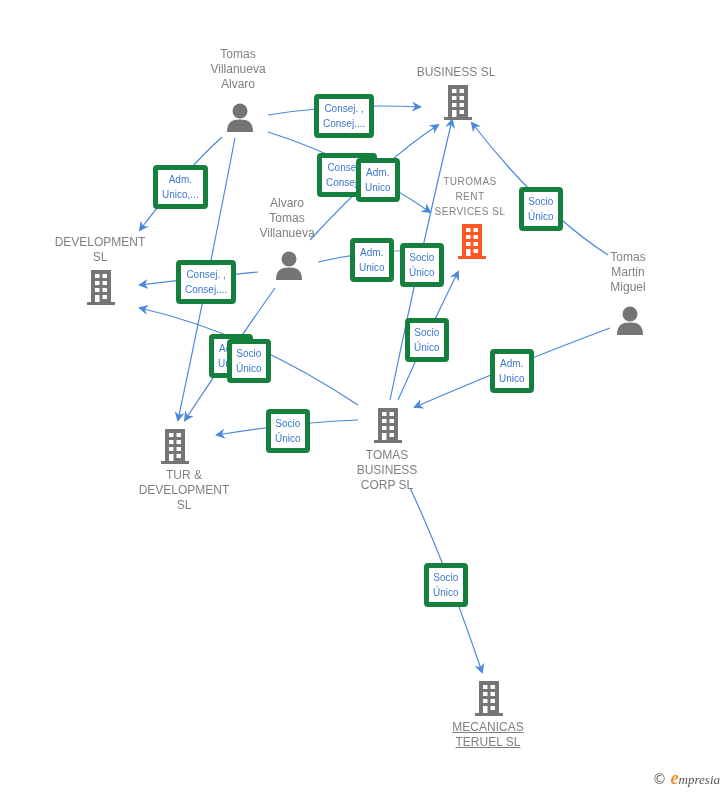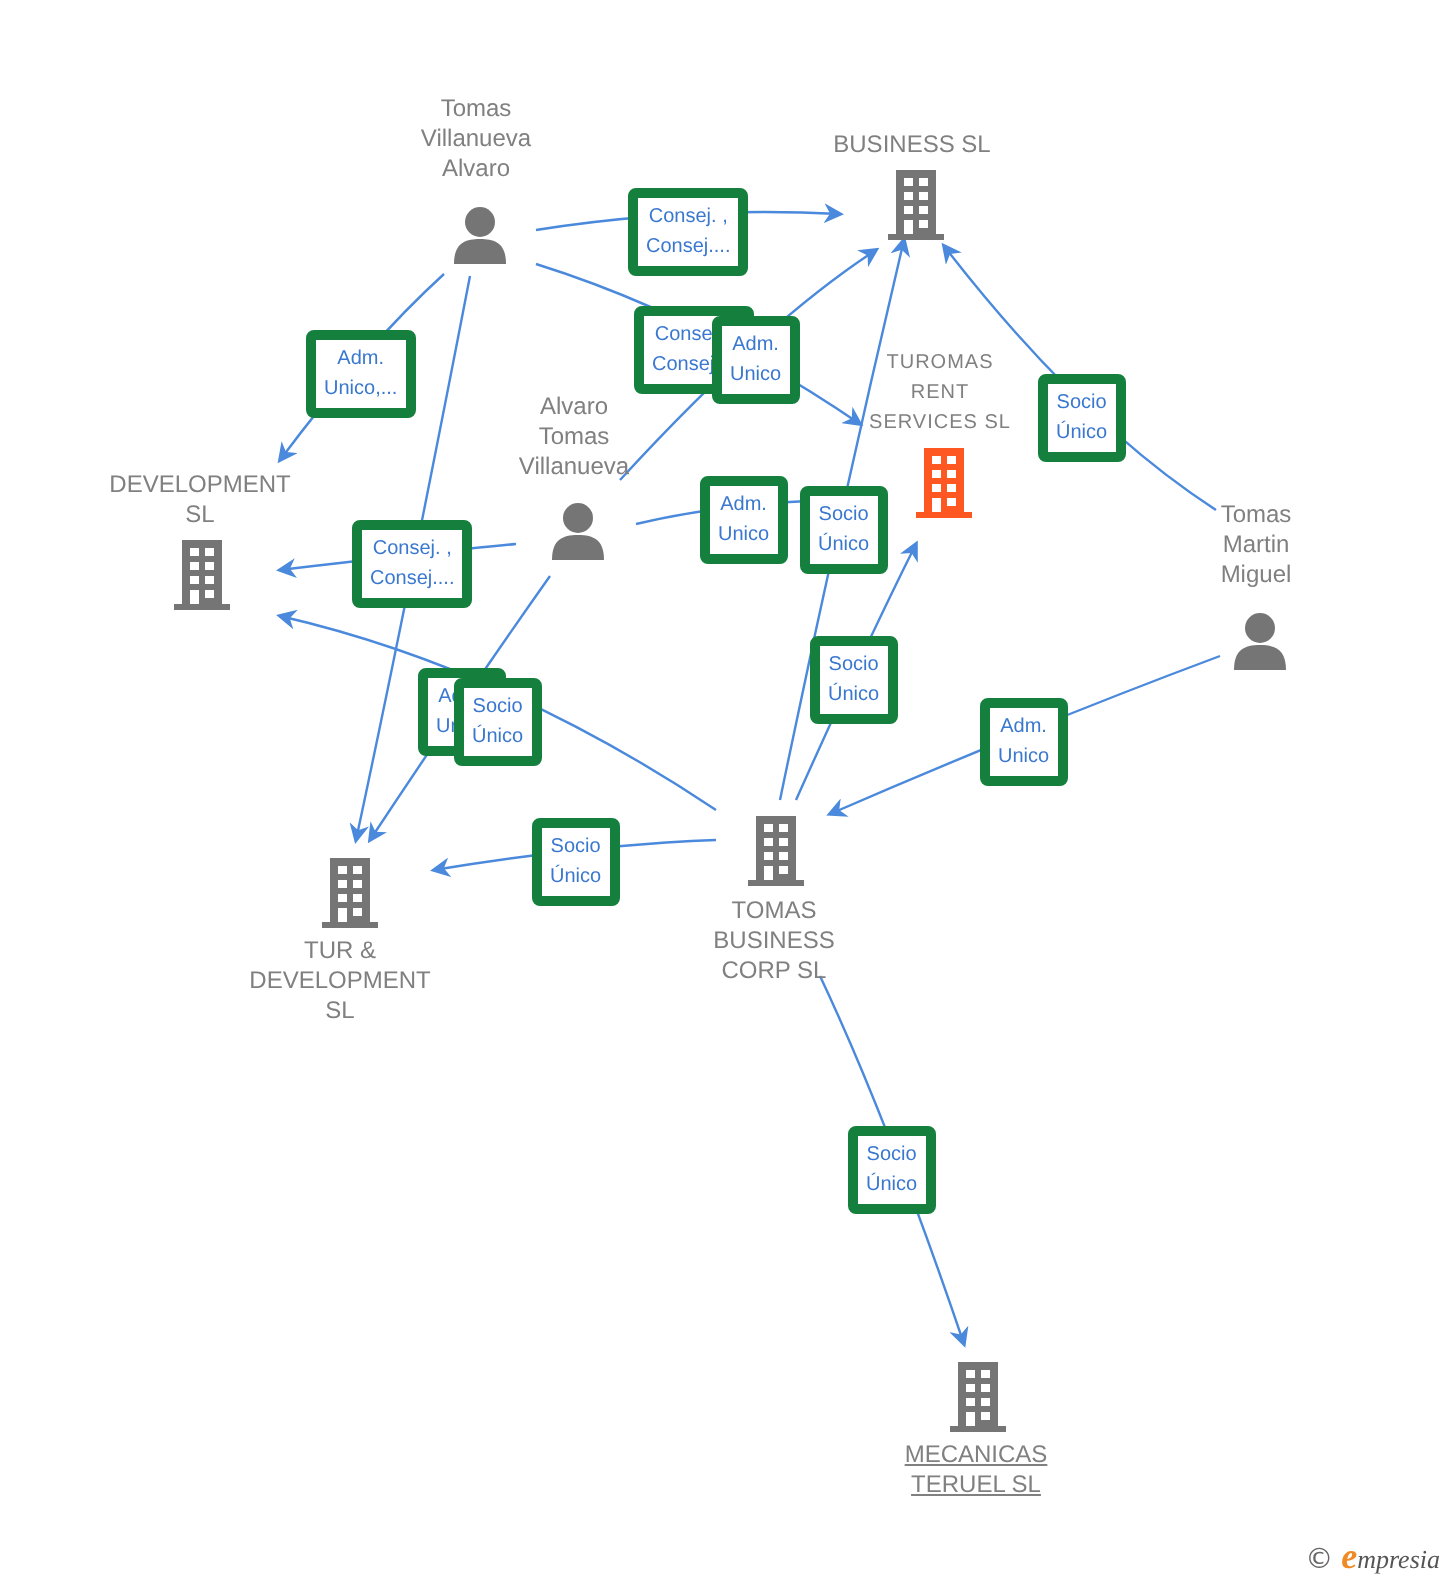--- a/index.html
+++ b/index.html
@@ -116,21 +116,21 @@
         <rect x="2" y="34" width="28" height="3" fill="#757575"></rect>
 <rect x="10" y="6" width="4.5" height="4" fill="#fff"></rect>
         <rect x="17.5" y="6" width="4.5" height="4" fill="#fff"></rect>
 <rect x="10" y="13" width="4.5" height="4" fill="#fff"></rect>
         <rect x="17.5" y="13" width="4.5" height="4" fill="#fff"></rect>
 <rect x="10" y="20" width="4.5" height="4" fill="#fff"></rect>
         <rect x="17.5" y="20" width="4.5" height="4" fill="#fff"></rect>
 <rect x="10" y="27" width="4.5" height="7" fill="#fff"></rect>
         <rect x="17.5" y="27" width="4.5" height="4" fill="#fff"></rect>
       </svg></div>
-    <div class="node" style="width: 120px; left: 110px; top: 468px;"><span class="label">TUR &amp;
+    <div class="node" style="width: 120px; left: 124px; top: 468px;"><span class="label">TUR &amp;
 DEVELOPMENT
 SL</span></div>
     <div class="node" style="left: 372px; top: 406px;"><svg width="32" height="38" viewBox="0 0 32 38">
         <rect x="6" y="2" width="20" height="33" fill="#757575"></rect>
         <rect x="2" y="34" width="28" height="3" fill="#757575"></rect>
 <rect x="10" y="6" width="4.5" height="4" fill="#fff"></rect>
         <rect x="17.5" y="6" width="4.5" height="4" fill="#fff"></rect>
 <rect x="10" y="13" width="4.5" height="4" fill="#fff"></rect>
         <rect x="17.5" y="13" width="4.5" height="4" fill="#fff"></rect>
 <rect x="10" y="20" width="4.5" height="4" fill="#fff"></rect>

